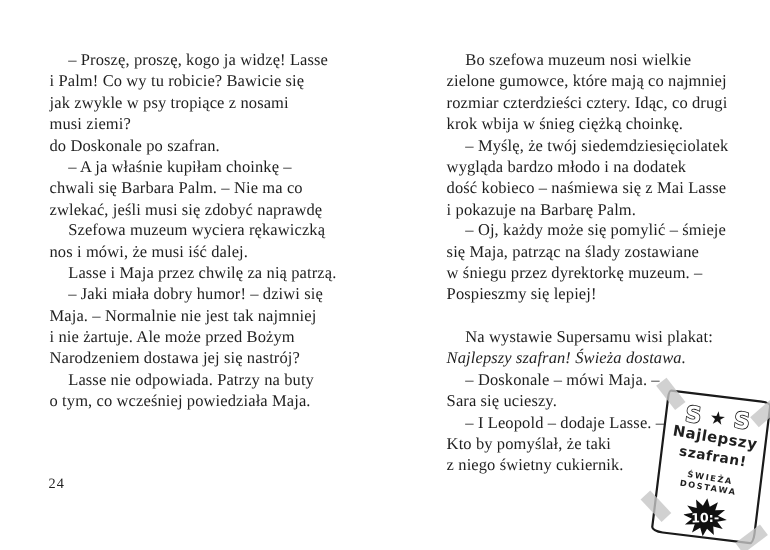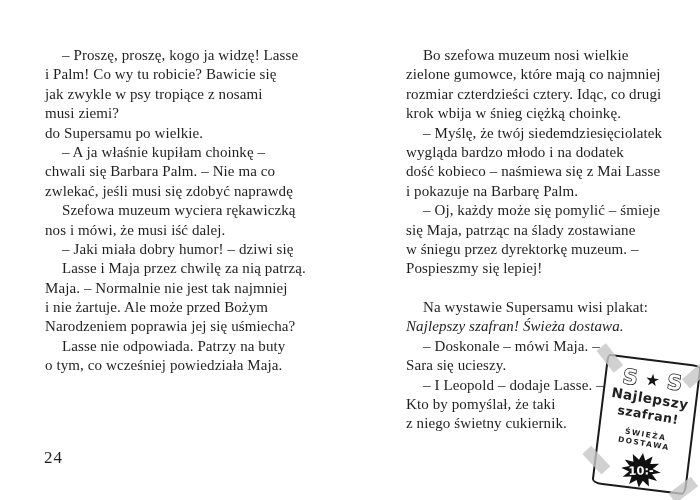--- a/index.html
+++ b/index.html
@@ -18,22 +18,22 @@
     height: 19.4px;
     line-height: 19.4px;
     font-size: 15px;
     white-space: nowrap;
     letter-spacing: 0.1px;
   }
   .indent { padding-left: 17px; }
   .italic { font-style: italic; }
   .pagenum {
     position: absolute;
-    left: 44px; top: 448px;
-    font-size: 17px;
+    left: 44px; top: 432px;
+    font-size: 13px;
     letter-spacing: 1px;
   }
 
   
   .poster {
     position: absolute;
     left: 599px; top: 359px;
     width: 91px; height: 127px;
     background: #fff;
     border: 2px solid #1a1a1a;
@@ -109,31 +109,31 @@
   }
 </style>
 </head>
 <body>
 
 <div class="textblock left">
   <div class="line indent">– Proszę, proszę, kogo ja widzę! Lasse</div>
   <div class="line">i Palm! Co wy tu robicie? Bawicie się</div>
   <div class="line">jak zwykle w psy tropiące z nosami</div>
   <div class="line">musi ziemi?</div>
-  <div class="line">do Supersamu po wielkie.</div>
+  <div class="line">do Doskonale po szafran.</div>
   <div class="line indent">– A ja właśnie kupiłam choinkę –</div>
   <div class="line">chwali się Barbara Palm. – Nie ma co</div>
   <div class="line">zwlekać, jeśli musi się zdobyć naprawdę</div>
   <div class="line indent">Szefowa muzeum wyciera rękawiczką</div>
   <div class="line">nos i mówi, że musi iść dalej.</div>
+  <div class="line indent">Lasse i Maja przez chwilę za nią patrzą.</div>
   <div class="line indent">– Jaki miała dobry humor! – dziwi się</div>
-  <div class="line indent">Lasse i Maja przez chwilę za nią patrzą.</div>
   <div class="line">Maja. – Normalnie nie jest tak najmniej</div>
   <div class="line">i nie żartuje. Ale może przed Bożym</div>
-  <div class="line">Narodzeniem poprawia jej się uśmiecha?</div>
+  <div class="line">Narodzeniem dostawa jej się nastrój?</div>
   <div class="line indent">Lasse nie odpowiada. Patrzy na buty</div>
   <div class="line">o tym, co wcześniej powiedziała Maja.</div>
 </div>
 
 <div class="pagenum">24</div>
 
 <div class="textblock right">
   <div class="line indent">Bo szefowa muzeum nosi wielkie</div>
   <div class="line">zielone gumowce, które mają co najmniej</div>
   <div class="line">rozmiar czterdzieści cztery. Idąc, co drugi</div>

